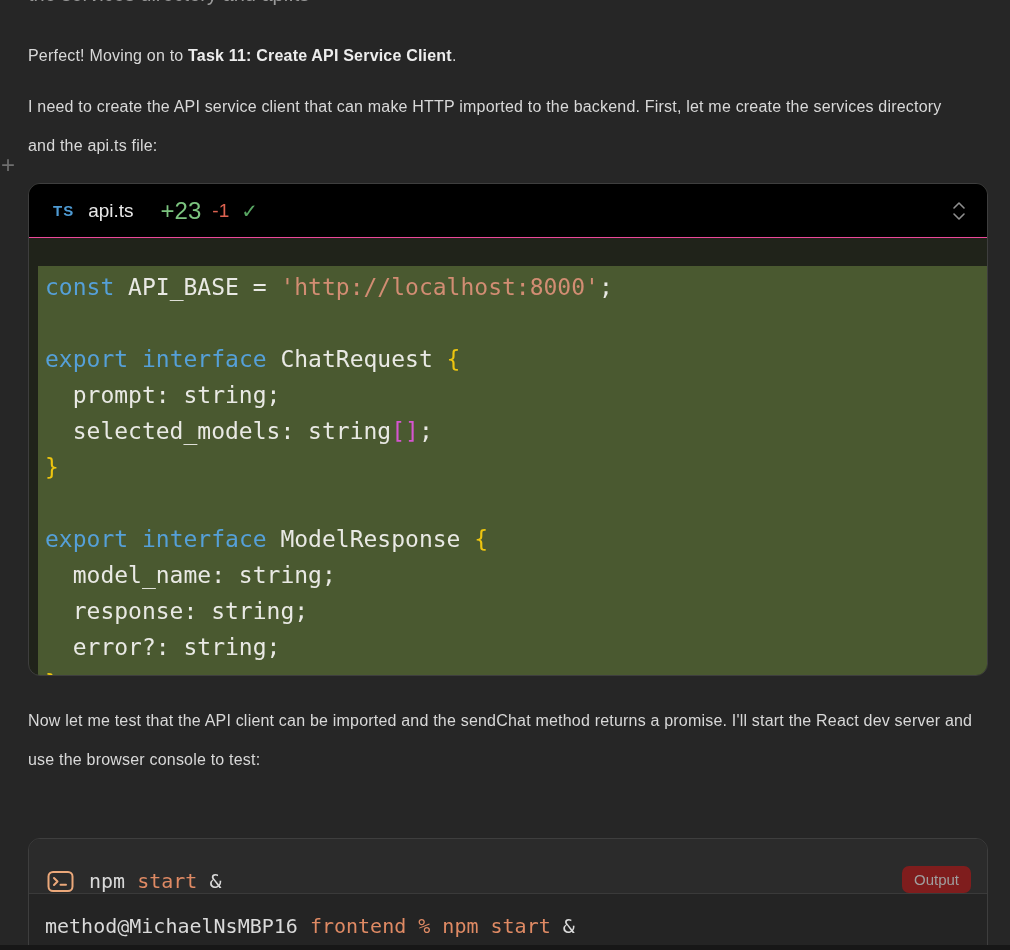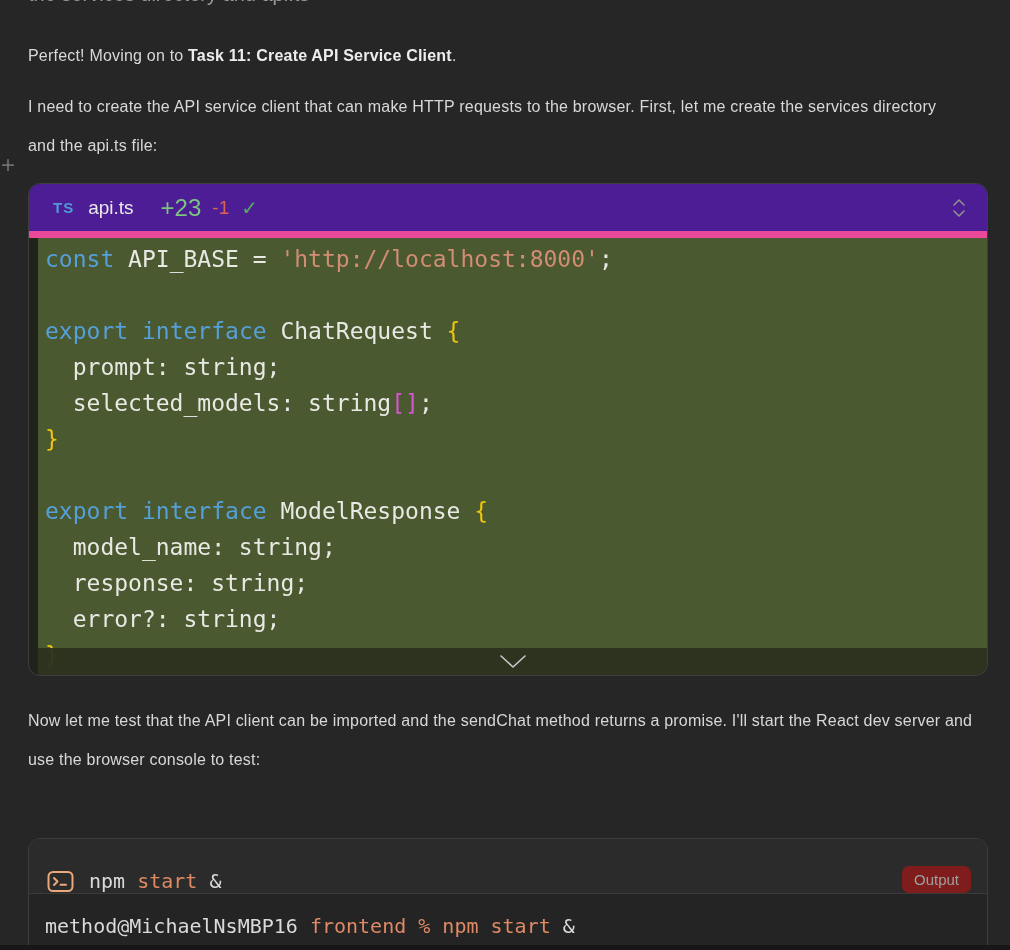--- a/index.html
+++ b/index.html
@@ -29,30 +29,30 @@
   }
 
   
   .code-card {
     position:absolute; left:28px; top:183px; width:960px; height:493px;
     background:#20231a; border:1px solid #3e3e3e; border-radius:12px;
     overflow:hidden;
   }
   .code-header {
     display:flex; align-items:center; height:54px; padding:0 20px 0 24px;
-    background:#4c1d95; border-bottom:7px solid #ec4899;
+    background:#000000; border-bottom:1px solid #ec4899;
   }
   .ts-badge { color:#4e9bd4; font-size:15px; font-weight:700; letter-spacing:1px; margin-right:14px; }
   .filename { color:#e9e9e9; font-size:19px; margin-right:27px; }
   .additions { color:#7cc47f; font-size:24px; margin-right:11px; }
   .deletions { color:#dd6250; font-size:19px; margin-right:12px; }
   .check { color:#58a763; font-size:20px; }
   .hdr-expand { margin-left:auto; display:flex; align-items:center; cursor:pointer; }
 
-  .code-body { position:relative; height:438px; }
+  .code-body { position:relative; height:438px;margin-top:28px; }
   .diff-green {
     position:absolute; left:9px; right:0; top:0; bottom:0;
     background:#4a5930;
   }
   pre.code-lines {
     position:absolute; left:16px; right:0; top:3px;
     font-family:"DejaVu Sans Mono", monospace;
     font-size:23px; line-height:36px; white-space:pre;
   }
   .tok-kw { color:#55a0d8; }
@@ -95,21 +95,21 @@
 </style>
 </head>
 <body>
 
 <div class="clip-line">
   <span>the services directory and api.ts</span>
 </div>
 
 <p class="prose" style="top:36px; width:950px;"><span>Perfect! Moving on to </span><b>Task 11: Create API Service Client</b><span>.</span></p>
 
-<p class="prose" style="top:87px; width:930px;">I need to create the API service client that can make HTTP requests to the browser. First, let me create the services directory and the api.ts file:</p>
+<p class="prose" style="top:87px; width:930px;">I need to create the API service client that can make HTTP imported to the backend. First, let me create the services directory and the api.ts file:</p>
 
 <div class="gutter-plus">+</div>
 
 <div class="code-card">
   <div class="code-header">
     <span class="ts-badge">TS</span>
     <span class="filename">api.ts</span>
     <span class="additions">+23</span>
     <span class="deletions">-1</span>
     <span class="check">✓</span>

